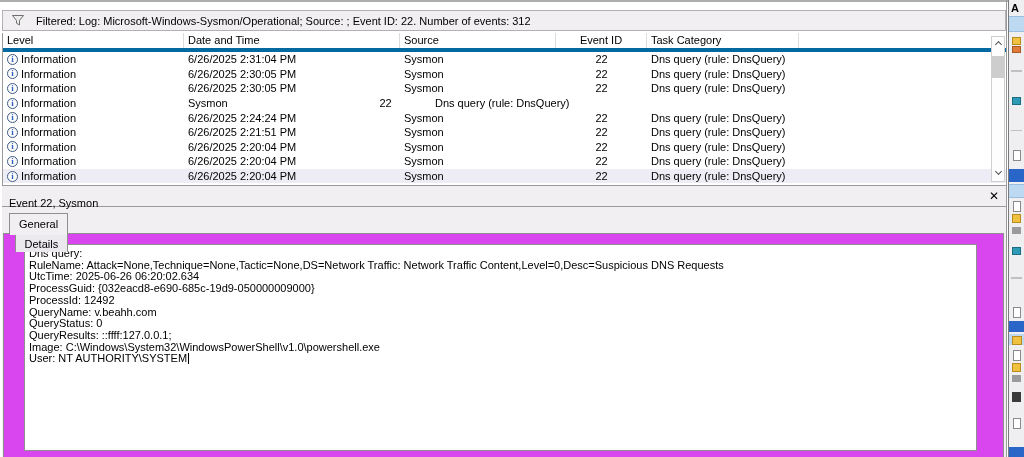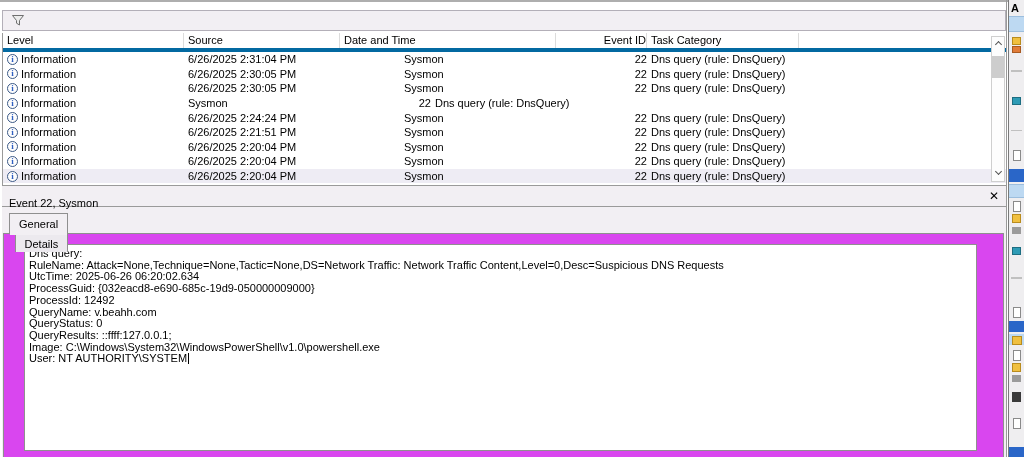--- a/index.html
+++ b/index.html
@@ -17,21 +17,21 @@
   
   .list-area { position:absolute; left:2px; top:33px; width:1004px; height:152px;
     background:#fff; border-left:1px solid #9a9a9a; }
   .hrow { display:flex; height:19px; align-items:center; border-bottom:4px solid #0369a1; }
   .hcell { height:15px; line-height:15px; padding-left:4px; border-right:1px solid #dcdcdc;
     overflow:hidden; white-space:nowrap; }
   .trow { display:flex; height:14.6px; align-items:center; white-space:nowrap; cursor:default; }
   .trow.selected { background:#eeecf4; }
   .c { padding-left:4px; overflow:hidden; }
   .c0 { width:181px; } .c1 { width:216px; } .c2 { width:156px; }
-  .c3 { width:91px; text-align:right; padding-left:0; }
+  .c3 { width:91px; text-align:center; padding-left:0; }
   .c4 { width:152px; } .c5 { flex:1; border-right:none; }
   .level-cell { display:flex; align-items:center; gap:3px; }
   .info-icon { display:inline-flex; width:11px; height:11px; border-radius:50%;
     border:1px solid #3c5a87; background:#fdfdfd; align-items:center; justify-content:center;
     flex:0 0 auto; }
   .info-icon .ii { font-family:"Liberation Serif","DejaVu Serif",serif; font-size:9px;
     font-weight:bold; color:#2f5fc0; line-height:1; }
 
   
   .vscroll { position:absolute; right:1px; top:3px; width:14px; height:146px;
@@ -84,27 +84,28 @@
 <body>
 
 <div class="top-line"></div>
 
 <div class="filter-bar">
   <span class="funnel">
     <svg width="14" height="13" viewBox="0 0 14 13">
       <path d="M1.5 1.5 H12.5 L8.5 6.5 V11 L5.5 9.2 V6.5 Z" fill="#ececec" stroke="#6f6f6f" stroke-width="1"></path>
     </svg>
   </span>
+  <span class="filter-text">Filtered: Log: Microsoft-Windows-Sysmon/Operational; Source: ; Event ID: 22. Number of events: 312</span>
 </div>
 
 <div class="list-area">
   <div class="hrow">
       <div class="hcell c0">Level</div>
+      <div class="hcell c1">Date and Time</div>
       <div class="hcell c2">Source</div>
-      <div class="hcell c1">Date and Time</div>
       <div class="hcell c3">Event ID</div>
       <div class="hcell c4">Task Category</div>
       <div class="hcell c5"></div>
     </div>
   <div>
       <div class="trow">
         <div class="c c0 level-cell">
           <span class="info-icon">
             <span class="ii">i</span>
           </span>

